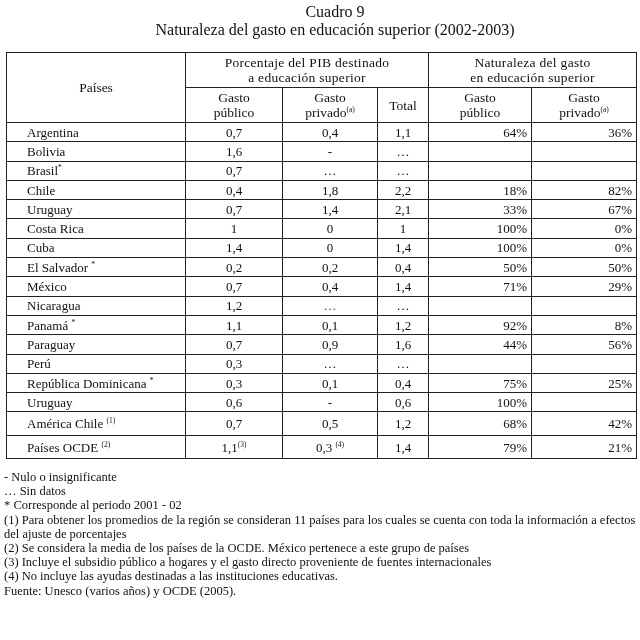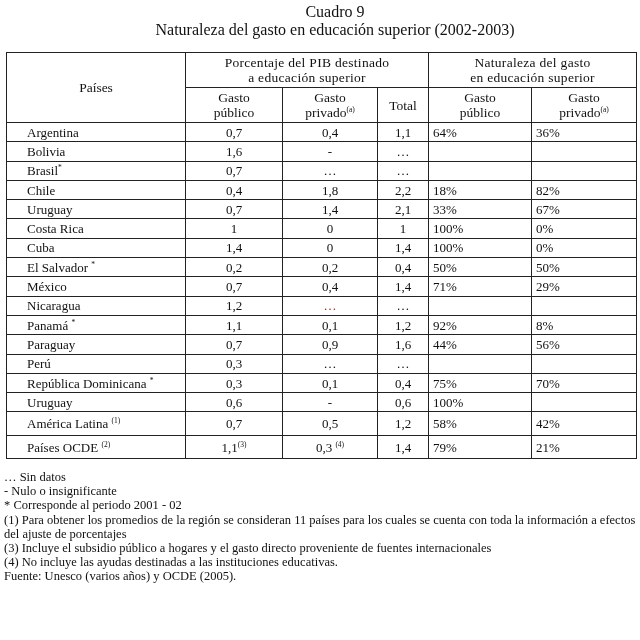--- a/index.html
+++ b/index.html
@@ -17,21 +17,21 @@
       position: absolute; left: 6px; top: 52px; width: 631px;
       border-collapse: collapse; font-size: 13px;
     }
     td, th { border: 1.3px solid #222; padding: 0 4px; font-weight: normal; }
     th { text-align: center; line-height: 15px; font-size: 13.5px; }
     th.grp { height: 34px; letter-spacing: 0.3px; margin-top: 24px; }
     th.sub { height: 34px; }
     td { height: 18.3px; line-height: 17px; }
     td.country { text-align: left; padding-left: 20px; margin-top: 10px; }
     td.num { text-align: center; }
-    td.pct { text-align: left; }
+    td.pct { text-align: right; }
     tr.big td { height: 22.5px; }
     .red { color: #b02020; }
     sup { font-size: 7.5px; vertical-align: 5px; line-height: 0; }
     .notes {
       position: absolute; left: 4px; top: 470px; width: 636px;
       font-size: 12.5px; line-height: 14.2px;
     }
     .notes div { white-space: nowrap; overflow: hidden; }
     .notes div.wrap { white-space: normal; }
     .c0 { width: 170px; }
@@ -166,50 +166,51 @@
         <td class="num"><span>…</span></td>
         <td class="pct"><span></span></td>
         <td class="pct"><span></span></td>
       </tr>
       <tr>
         <td class="country"><span>República Dominicana</span> <sup>*</sup></td>
         <td class="num"><span>0,3</span></td>
         <td class="num"><span>0,1</span></td>
         <td class="num"><span>0,4</span></td>
         <td class="pct"><span>75%</span></td>
-        <td class="pct"><span>70%</span></td>
+        <td class="pct"><span>25%</span></td>
       </tr>
       <tr>
         <td class="country"><span>Uruguay</span></td>
         <td class="num"><span>0,6</span></td>
         <td class="num"><span>-</span></td>
         <td class="num"><span>0,6</span></td>
         <td class="pct"><span>100%</span></td>
         <td class="pct"><span></span></td>
       </tr>
       <tr class="big">
-        <td class="country"><span>América Latina</span> <sup>(1)</sup></td>
+        <td class="country"><span>América Chile</span> <sup>(1)</sup></td>
         <td class="num"><span>0,7</span></td>
         <td class="num"><span>0,5</span></td>
         <td class="num"><span>1,2</span></td>
-        <td class="pct"><span>58%</span></td>
+        <td class="pct"><span>68%</span></td>
         <td class="pct"><span>42%</span></td>
       </tr>
       <tr class="big">
         <td class="country"><span>Países OCDE</span> <sup>(2)</sup></td>
         <td class="num"><span>1,1</span><sup>(3)</sup></td>
         <td class="num"><span>0,3</span> <sup>(4)</sup></td>
         <td class="num"><span>1,4</span></td>
         <td class="pct"><span>79%</span></td>
         <td class="pct"><span>21%</span></td>
       </tr>
     </tbody>
 </table>
 
 <div class="notes" id="notes">
+    <div>- Nulo o insignificante</div>
     <div>… Sin datos</div>
-    <div>- Nulo o insignificante</div>
     <div>* Corresponde al periodo 2001 - 02</div>
     <div class="wrap">(1) Para obtener los promedios de la región se consideran 11 países para los cuales se cuenta con toda la información a efectos del ajuste de porcentajes</div>
+    <div>(2) Se considera la media de los países de la OCDE. México pertenece a este grupo de países</div>
     <div class="wrap">(3) Incluye el subsidio público a  hogares y el gasto directo proveniente de fuentes internacionales</div>
     <div>(4) No incluye las ayudas destinadas a las instituciones educativas.</div>
     <div>Fuente: Unesco (varios años) y OCDE (2005).</div>
   </div>
 
 </body></html>

